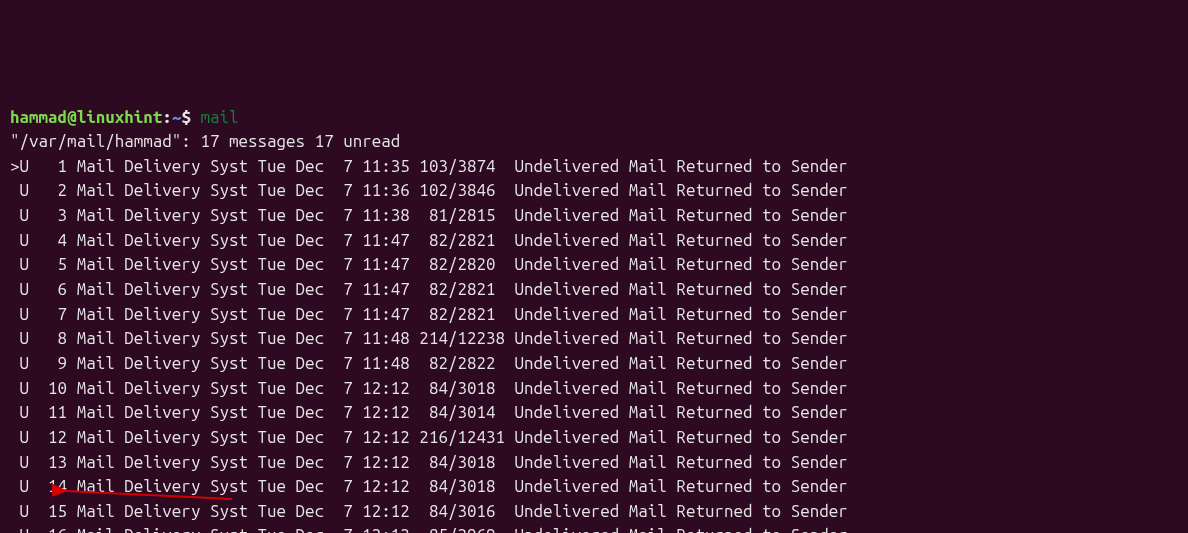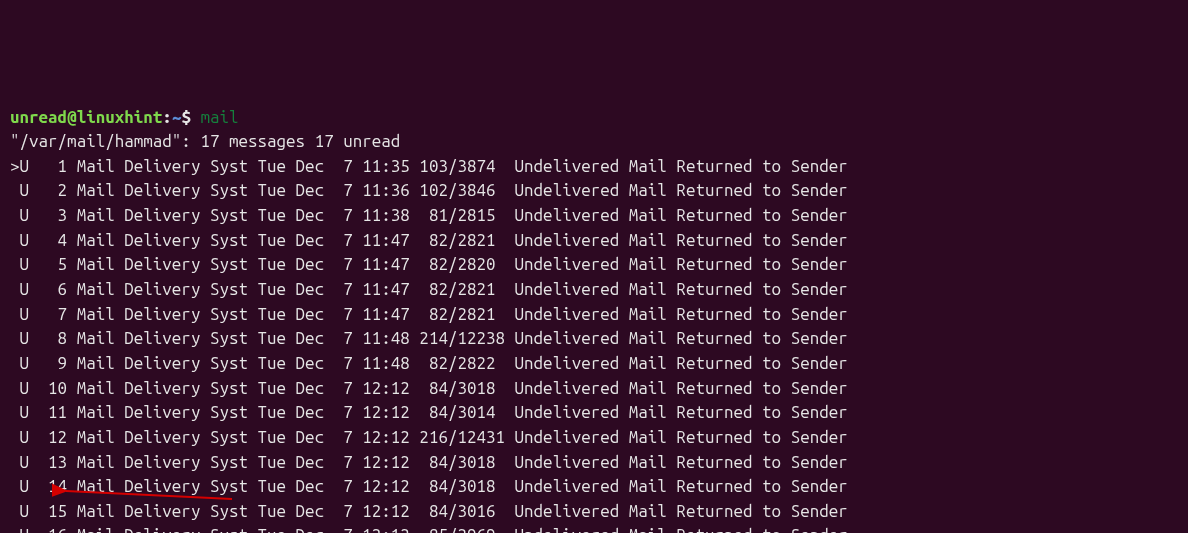--- a/index.html
+++ b/index.html
@@ -26,21 +26,21 @@
       left: 52px;
       top: 483px;
       pointer-events: none;
     }
   </style>
 </head>
 <body>
 
 
 
-<div><span><span class="prompt-user">unread</span><span class="prompt-at">@</span><span class="prompt-host">linuxhint</span><span class="prompt-colon">:</span><span class="prompt-tilde">~</span><span class="prompt-doll">$</span> <span class="cmd">mail</span></span>
+<div><span><span class="prompt-user">hammad</span><span class="prompt-at">@</span><span class="prompt-host">linuxhint</span><span class="prompt-colon">:</span><span class="prompt-tilde">~</span><span class="prompt-doll">$</span> <span class="cmd">mail</span></span>
 <span class="line">"/var/mail/hammad": 17 messages 17 unread</span>
 <span id="msg-list">&gt;U   1 Mail Delivery Syst Tue Dec  7 11:35 103/3874  Undelivered Mail Returned to Sender
  U   2 Mail Delivery Syst Tue Dec  7 11:36 102/3846  Undelivered Mail Returned to Sender
  U   3 Mail Delivery Syst Tue Dec  7 11:38  81/2815  Undelivered Mail Returned to Sender
  U   4 Mail Delivery Syst Tue Dec  7 11:47  82/2821  Undelivered Mail Returned to Sender
  U   5 Mail Delivery Syst Tue Dec  7 11:47  82/2820  Undelivered Mail Returned to Sender
  U   6 Mail Delivery Syst Tue Dec  7 11:47  82/2821  Undelivered Mail Returned to Sender
  U   7 Mail Delivery Syst Tue Dec  7 11:47  82/2821  Undelivered Mail Returned to Sender
  U   8 Mail Delivery Syst Tue Dec  7 11:48 214/12238 Undelivered Mail Returned to Sender
  U   9 Mail Delivery Syst Tue Dec  7 11:48  82/2822  Undelivered Mail Returned to Sender

